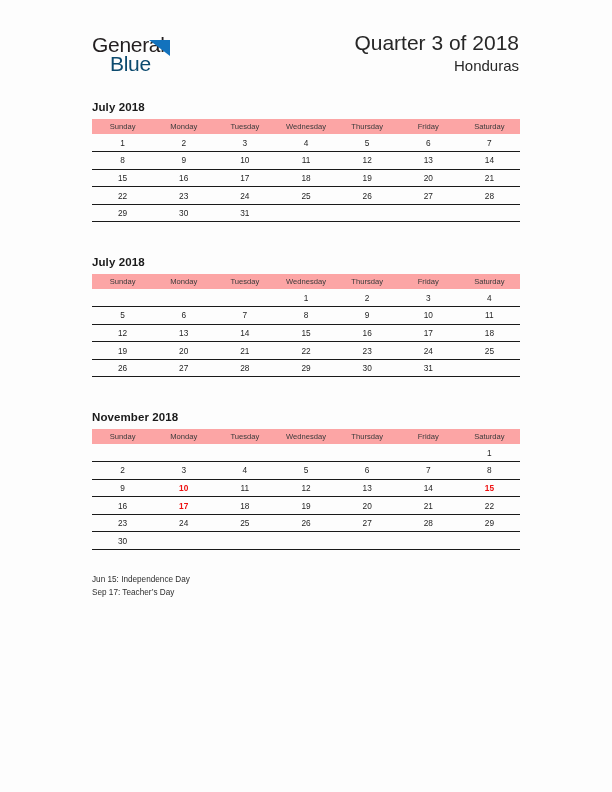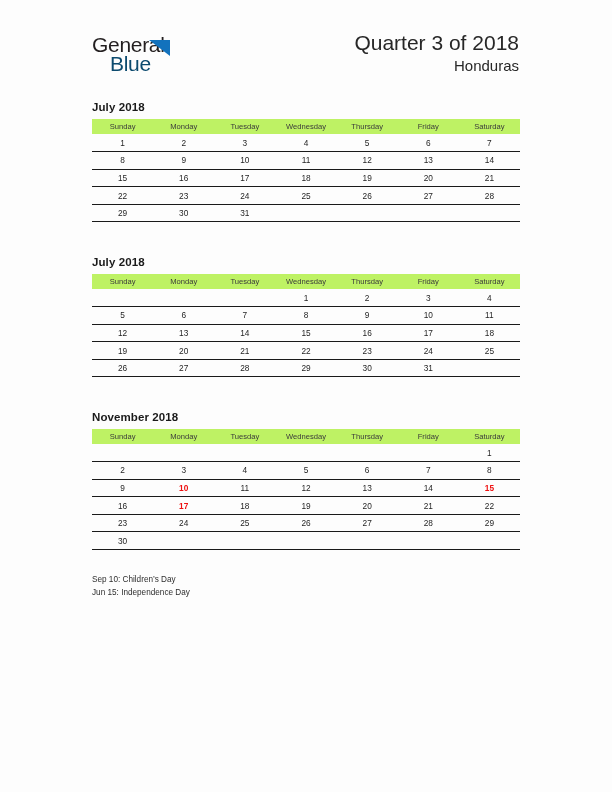--- a/index.html
+++ b/index.html
@@ -103,21 +103,21 @@
     letter-spacing: 0.1px;
   }
 
   table.cal {
     width: 428px;
     border-collapse: collapse;
     table-layout: fixed;
   }
 
   table.cal th {
-    background: #bef264;
+    background: #fca5a5;
     font-size: 7.6px;
     font-weight: normal;
     color: #3a3a3a;
     text-align: center;
     height: 15px;
     padding: 0;
     border: none;
   }
 
   table.cal td {
@@ -369,17 +369,17 @@
             <td class="empty"></td>
             <td class="empty"></td>
             <td class="empty"></td>
             <td class="empty"></td>
           </tr>
         </tbody>
     </table>
   </div>
 
   <div class="holiday-list">
-      <div class="holiday-item">Sep 10: Children’s Day</div>
       <div class="holiday-item">Jun 15: Independence Day</div>
+      <div class="holiday-item">Sep 17: Teacher’s Day</div>
     </div>
 
 </div>
 
 </body></html>

